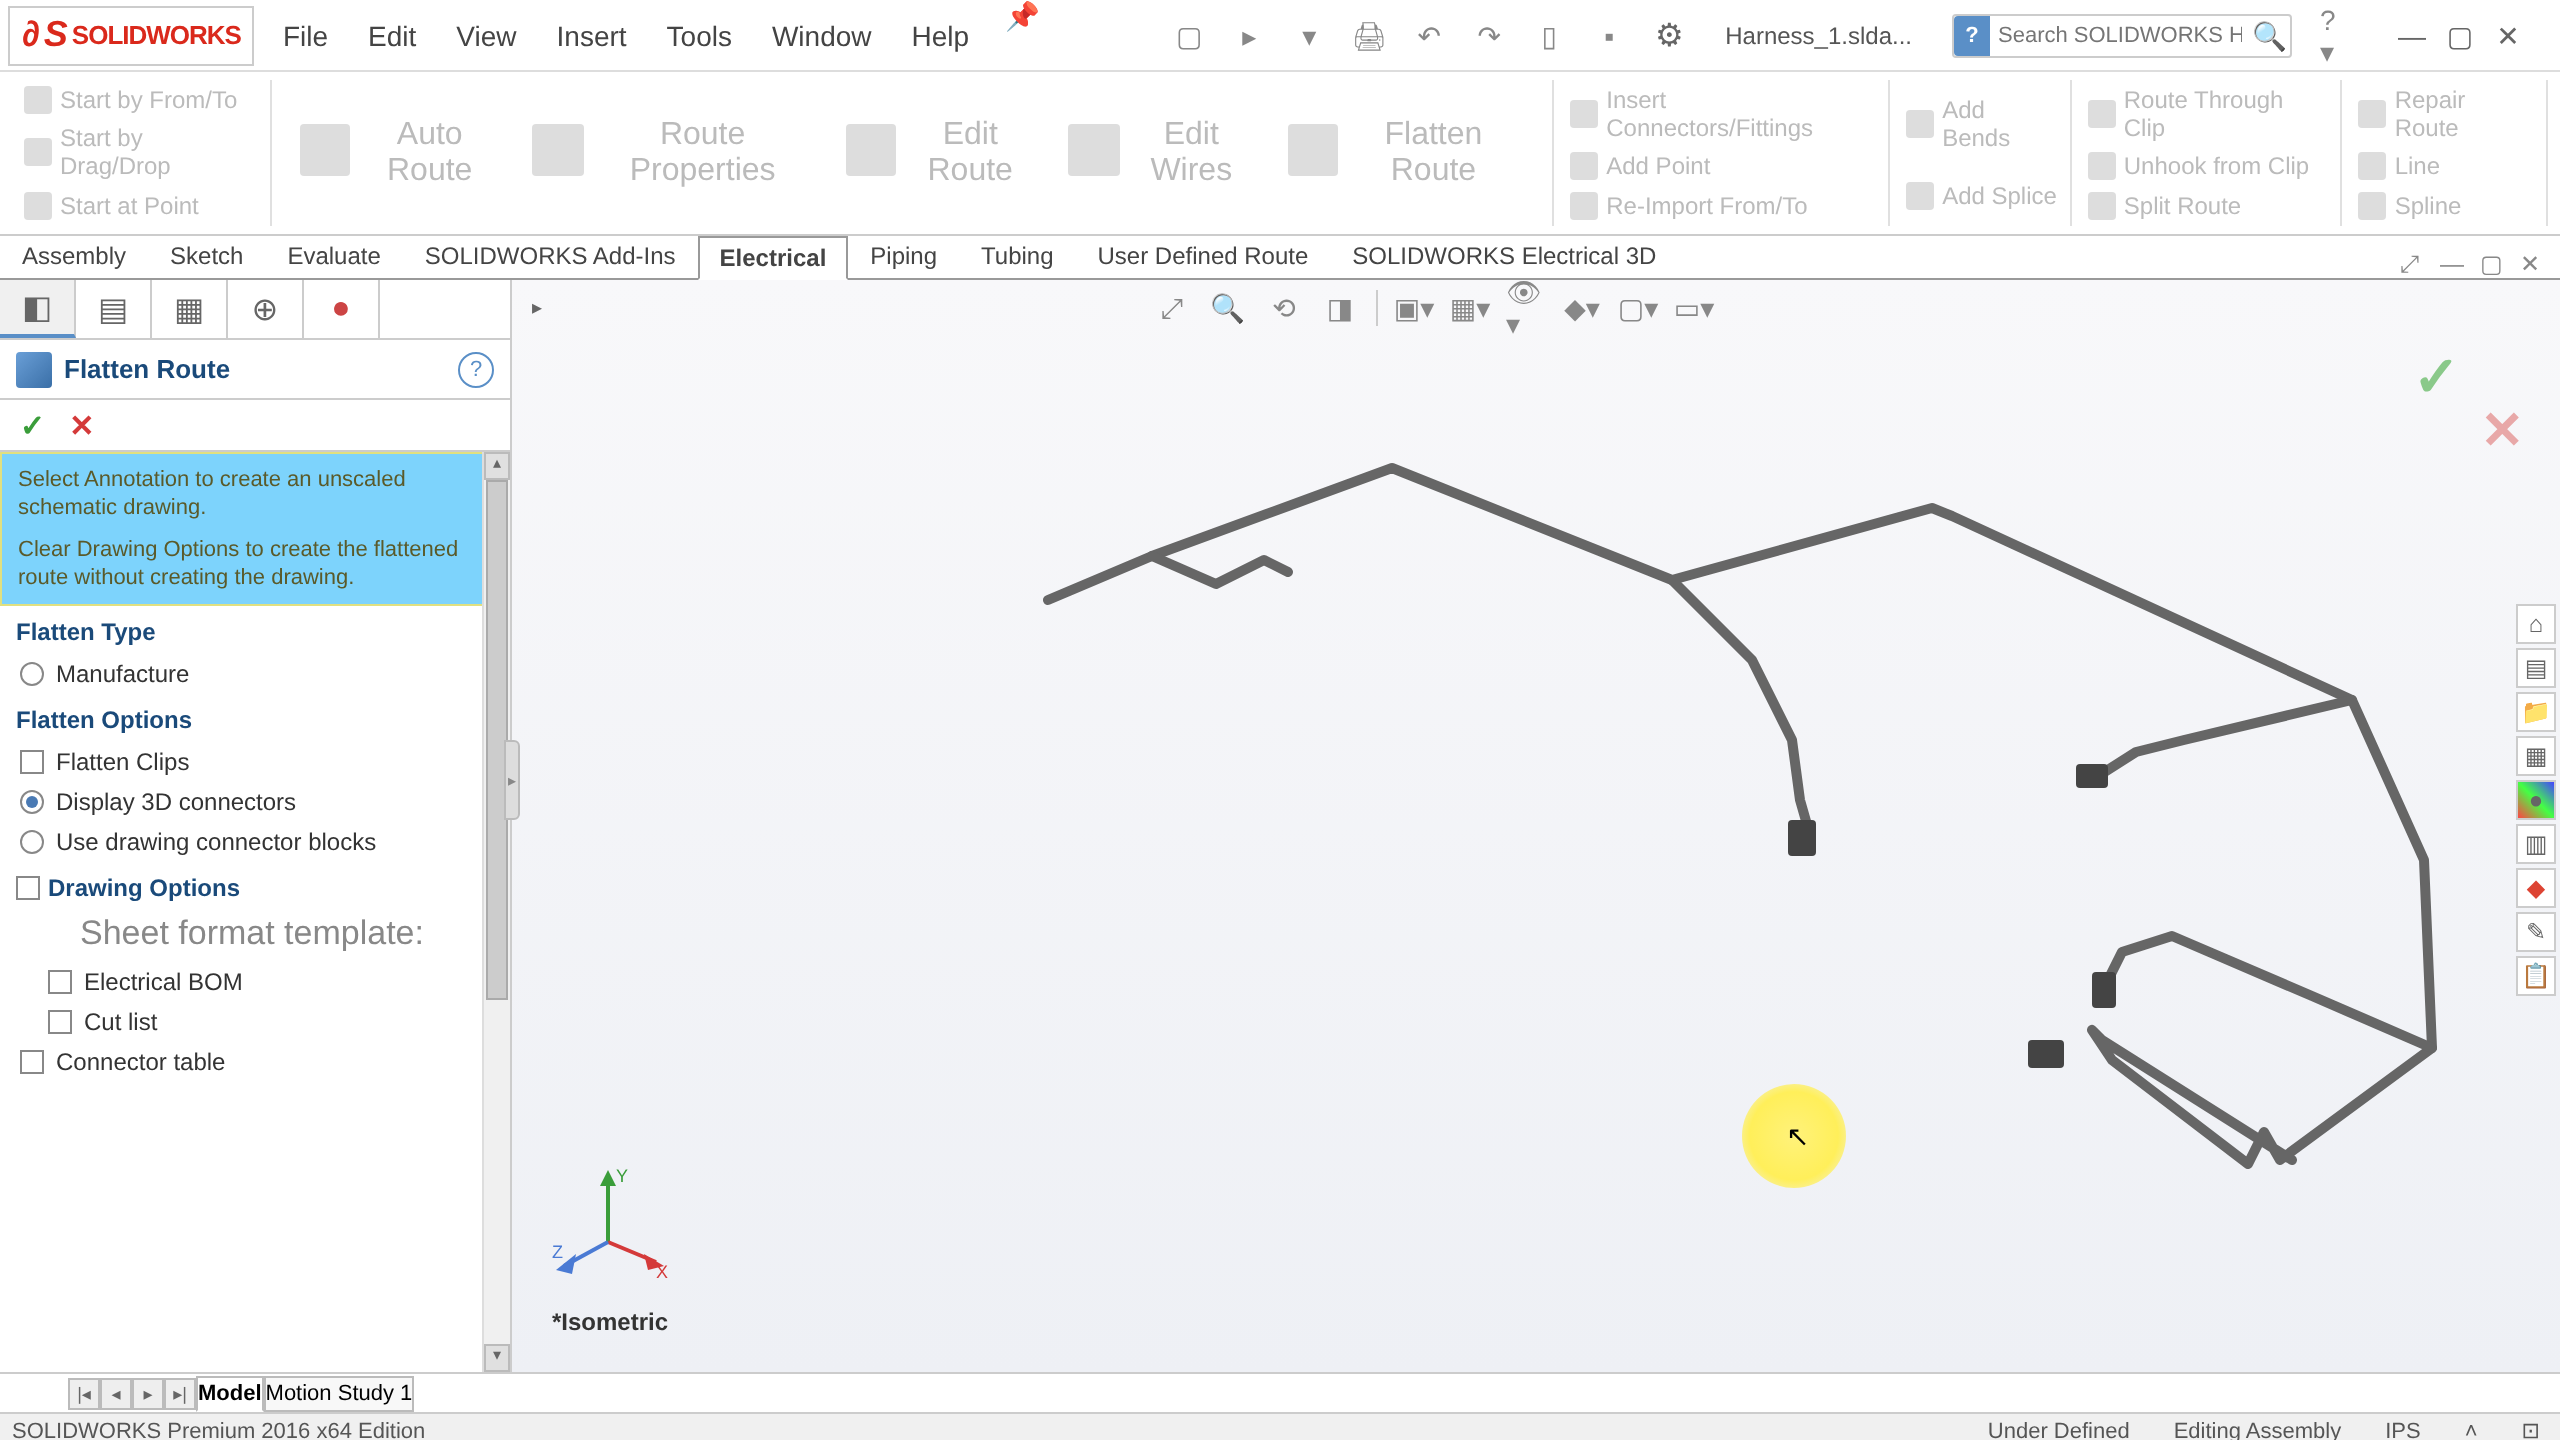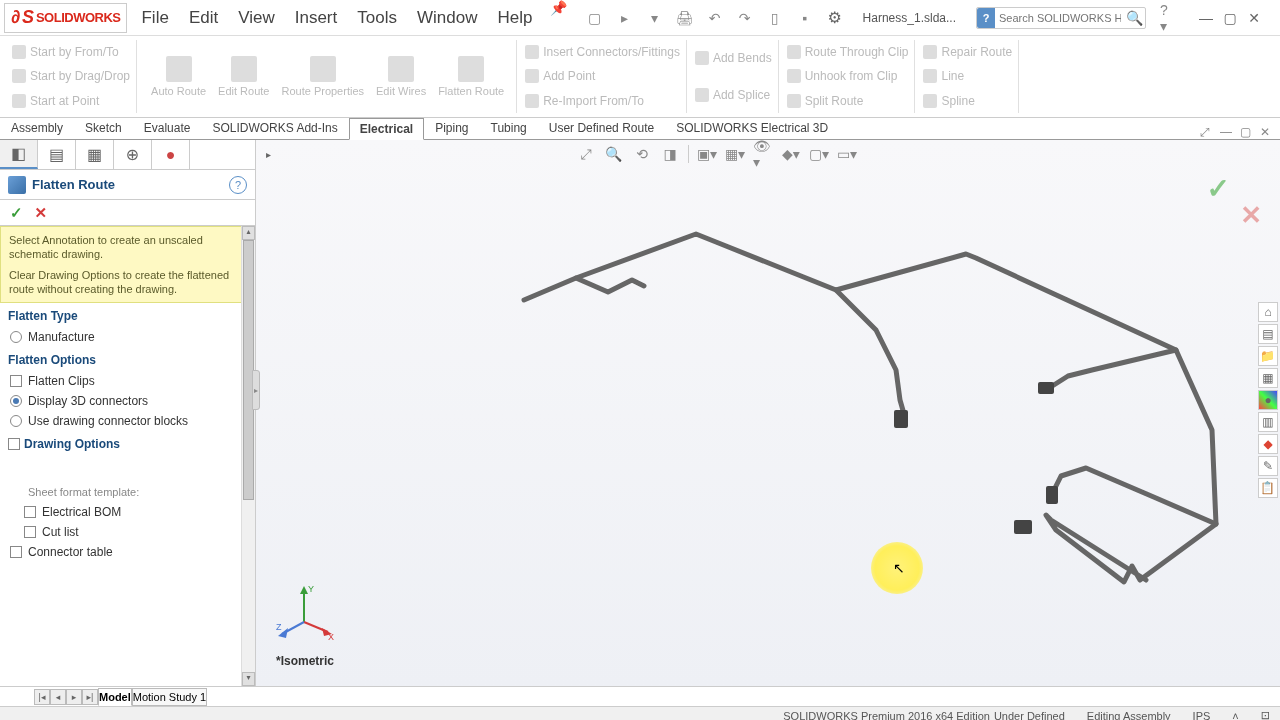--- a/index.html
+++ b/index.html
@@ -4,39 +4,39 @@
 <style>
 * { margin: 0; padding: 0; box-sizing: border-box; font-family: "Segoe UI", Arial, sans-serif; }
 body { width: 1280px; height: 720px; overflow: hidden; background: #f0f0f0; position: relative; }
 
 
 .titlebar { height: 36px; background: #fff; display: flex; align-items: center; border-bottom: 1px solid #ddd; }
 .logo { display: flex; align-items: center; padding: 0 6px; background: #fff; border: 1px solid #ccc; margin: 2px 4px; height: 30px; }
 .logo-icon { color: #da291c; font-weight: bold; font-size: 18px; font-style: italic; margin-right: 2px; }
 .logo-text { color: #da291c; font-size: 13px; font-weight: bold; letter-spacing: -0.5px; }
 .menu { display: flex; }
-.menu-item { padding: 0 10px; font-size: 17px; color: #444; cursor: pointer; height: 36px; display: flex; align-items: center; }
+.menu-item { padding: 0 10px; font-size: 14px; color: #444; cursor: pointer; height: 36px; display: flex; align-items: center; }
 .pin { color: #5a8fc7; padding: 0 8px; font-size: 14px; }
 .title-spacer { flex: 1; }
 .title-tools { display: flex; align-items: center; gap: 14px; padding: 0 10px; }
 .tool-icon { width: 16px; height: 16px; color: #888; font-size: 14px; display: flex; align-items: center; justify-content: center; cursor: pointer; }
 .tool-icon.gear { color: #666; font-size: 16px; }
 .doc-name { font-size: 12px; color: #555; padding: 0 6px; }
 .search-wrap { display: flex; align-items: center; border: 1px solid #ccc; border-radius: 2px; height: 22px; background: #fff; }
 .help-q { background: #5a8fc7; color: white; width: 18px; height: 20px; display: flex; align-items: center; justify-content: center; font-size: 11px; font-weight: bold; border-radius: 2px 0 0 2px; }
 .search-input { border: none; font-size: 11px; padding: 0 4px; width: 130px; color: #888; outline: none; }
 .search-mag { width: 20px; color: #666; font-size: 14px; text-align: center; }
 .win-btns { display: flex; gap: 4px; padding: 0 6px; }
 .win-btn { width: 20px; height: 20px; color: #666; font-size: 14px; display: flex; align-items: center; justify-content: center; cursor: pointer; }
 
 
 .ribbon { height: 82px; background: #fff; border-bottom: 1px solid #ccc; display: flex; padding: 4px 6px; gap: 2px; }
 .rib-group { display: flex; flex-direction: column; justify-content: space-around; border-right: 1px solid #e0e0e0; padding: 0 6px; }
 .rib-item { display: flex; align-items: center; gap: 4px; color: #bbb; font-size: 12px; padding: 2px 0; }
-.rib-item-vert { display: flex; flex-direction: column; align-items: center; justify-content: center; color: #bbb; font-size: 11px; text-align: center; padding: 0 6px; line-height: 1.1; }
+.rib-item-vert { display: flex; flex-direction: row; align-items: center; justify-content: center; color: #bbb; font-size: 16px; text-align: center; padding: 0 6px; line-height: 1.1; }
 .rib-icon { width: 14px; height: 14px; background: #ddd; border-radius: 2px; flex-shrink: 0; }
 .rib-icon-lg { width: 26px; height: 26px; background: #ddd; border-radius: 2px; margin-bottom: 3px; }
 
 
 .tab-strip { height: 22px; background: #fff; display: flex; align-items: flex-end; border-bottom: 1px solid #999; position: relative; }
 .tab { padding: 3px 10px; font-size: 12px; color: #444; border: 1px solid transparent; cursor: pointer; }
 .tab.active { background: #fff; border: 1px solid #999; border-bottom: 1px solid #fff; margin-bottom: -1px; font-weight: bold; }
 .tab-right-icons { position: absolute; right: 6px; display: flex; gap: 6px; }
 .tab-ri { width: 14px; height: 14px; color: #888; font-size: 12px; }
 
@@ -52,29 +52,29 @@
 .pm-header { height: 30px; display: flex; align-items: center; padding: 0 8px; border-bottom: 1px solid #ccc; }
 .pm-icon { width: 18px; height: 18px; background: linear-gradient(135deg, #6a9fd7, #3a6fa7); margin-right: 6px; border-radius: 2px; }
 .pm-title { font-size: 13px; font-weight: bold; color: #1a4a7a; flex: 1; }
 .pm-help { width: 18px; height: 18px; border: 1px solid #5a8fc7; border-radius: 9px; color: #5a8fc7; font-size: 11px; display: flex; align-items: center; justify-content: center; cursor: pointer; }
 
 .pm-ok-row { height: 26px; display: flex; align-items: center; gap: 12px; padding: 0 10px; border-bottom: 1px solid #ccc; }
 .pm-ok { color: #3a9d3a; font-size: 15px; font-weight: bold; cursor: pointer; }
 .pm-cancel { color: #d43a3a; font-size: 15px; font-weight: bold; cursor: pointer; }
 
 .pm-body { flex: 1; overflow-y: auto; position: relative; }
-.pm-msg { background: #fef9c3; border: 1px solid #e0e080; padding: 6px 8px; font-size: 11px; color: #5a5a2a; line-height: 1.3; }
+.pm-msg { background: #7dd3fc; border: 1px solid #e0e080; padding: 6px 8px; font-size: 11px; color: #5a5a2a; line-height: 1.3; }
 
 .pm-section-head { display: flex; align-items: center; justify-content: space-between; padding: 6px 8px 4px; font-size: 12px; color: #1a4a7a; font-weight: bold; cursor: pointer; }
 .pm-chev { color: #888; font-size: 10px; }
 .pm-row { display: flex; align-items: center; padding: 3px 10px; font-size: 12px; color: #333; }
 .pm-radio { width: 12px; height: 12px; border: 1px solid #888; border-radius: 6px; margin-right: 6px; position: relative; cursor: pointer; }
 .pm-radio.checked::after { content: ""; position: absolute; left: 2px; top: 2px; width: 6px; height: 6px; background: #4a7ab4; border-radius: 3px; }
 .pm-check { width: 12px; height: 12px; border: 1px solid #888; margin-right: 6px; cursor: pointer; position: relative; }
-.pm-sublabel { font-size: 11px; color: #888; padding: 2px 10px 4px 28px; margin-top: 29px; }
+.pm-sublabel { font-size: 17px; color: #888; padding: 2px 10px 4px 40px; }
 .pm-text-input { margin: 2px 10px 6px 24px; width: 160px; height: 22px; border: 1px solid #bbb; background: #f5f5f5; font-size: 11px; padding: 0 4px; color: #666; }
 .pm-browse { width: 18px; height: 18px; color: #bbb; margin-left: 4px; vertical-align: middle; font-size: 13px; display: inline-block; }
 
 .pm-scrollbar { position: absolute; right: 0; top: 0; bottom: 0; width: 14px; background: #f0f0f0; border-left: 1px solid #ddd; }
 .pm-scroll-btn { height: 14px; background: #e0e0e0; border: 1px solid #bbb; font-size: 8px; text-align: center; color: #666; }
 .pm-scroll-thumb { position: absolute; top: 14px; left: 1px; right: 1px; height: 260px; background: #ccc; border: 1px solid #aaa; }
 .pm-scroll-btn.dn { position: absolute; bottom: 0; left: 0; right: 0; }
 
 .collapse-handle { position: absolute; left: 252px; top: 230px; width: 8px; height: 40px; background: #ddd; border: 1px solid #bbb; border-radius: 0 3px 3px 0; z-index: 5; font-size: 8px; display: flex; align-items: center; justify-content: center; color: #888; }
 
@@ -108,21 +108,21 @@
 
 
 .bottom-tabs { height: 20px; background: #fff; border-top: 1px solid #ccc; display: flex; align-items: center; }
 .bt-nav { display: flex; margin-left: 34px; }
 .bt-btn { width: 16px; height: 16px; border: 1px solid #bbb; background: #eee; font-size: 9px; display: flex; align-items: center; justify-content: center; color: #666; cursor: pointer; }
 .bt-tab { padding: 2px 0; font-size: 11px; border: 1px solid #bbb; background: #f8f8f8; cursor: pointer; }
 .bt-tab.active { background: #fff; font-weight: bold; border-bottom: 1px solid #fff; }
 
 
 .statusbar { height: 18px; background: #f0f0f0; border-top: 1px solid #ccc; display: flex; align-items: center; font-size: 11px; color: #555; padding: 0 6px; }
-.sb-left { flex: 1; text-align: right; }
+.sb-left { flex: 1; }
 .sb-right { display: flex; gap: 14px; align-items: center; }
 .sb-item { padding: 0 4px; }
 
 </style>
 </head>
 <body>
 
 <div class="titlebar">
   <div class="logo">
     <span class="logo-icon">∂</span>
@@ -180,25 +180,25 @@
         <span>Start at Point</span>
       </div>
   </div>
   <div class="rib-group" style="flex-direction:row">
     <div class="rib-item-vert">
         <span class="rib-icon-lg"></span>
         <span>Auto Route</span>
       </div>
     <div class="rib-item-vert">
         <span class="rib-icon-lg"></span>
-        <span>Edit Route</span>
+        <span>Route Properties</span>
       </div>
     <div class="rib-item-vert">
         <span class="rib-icon-lg"></span>
-        <span>Route Properties</span>
+        <span>Edit Route</span>
       </div>
     <div class="rib-item-vert">
         <span class="rib-icon-lg"></span>
         <span>Edit Wires</span>
       </div>
     <div class="rib-item-vert">
         <span class="rib-icon-lg"></span>
         <span>Flatten Route</span>
       </div>
   </div>

